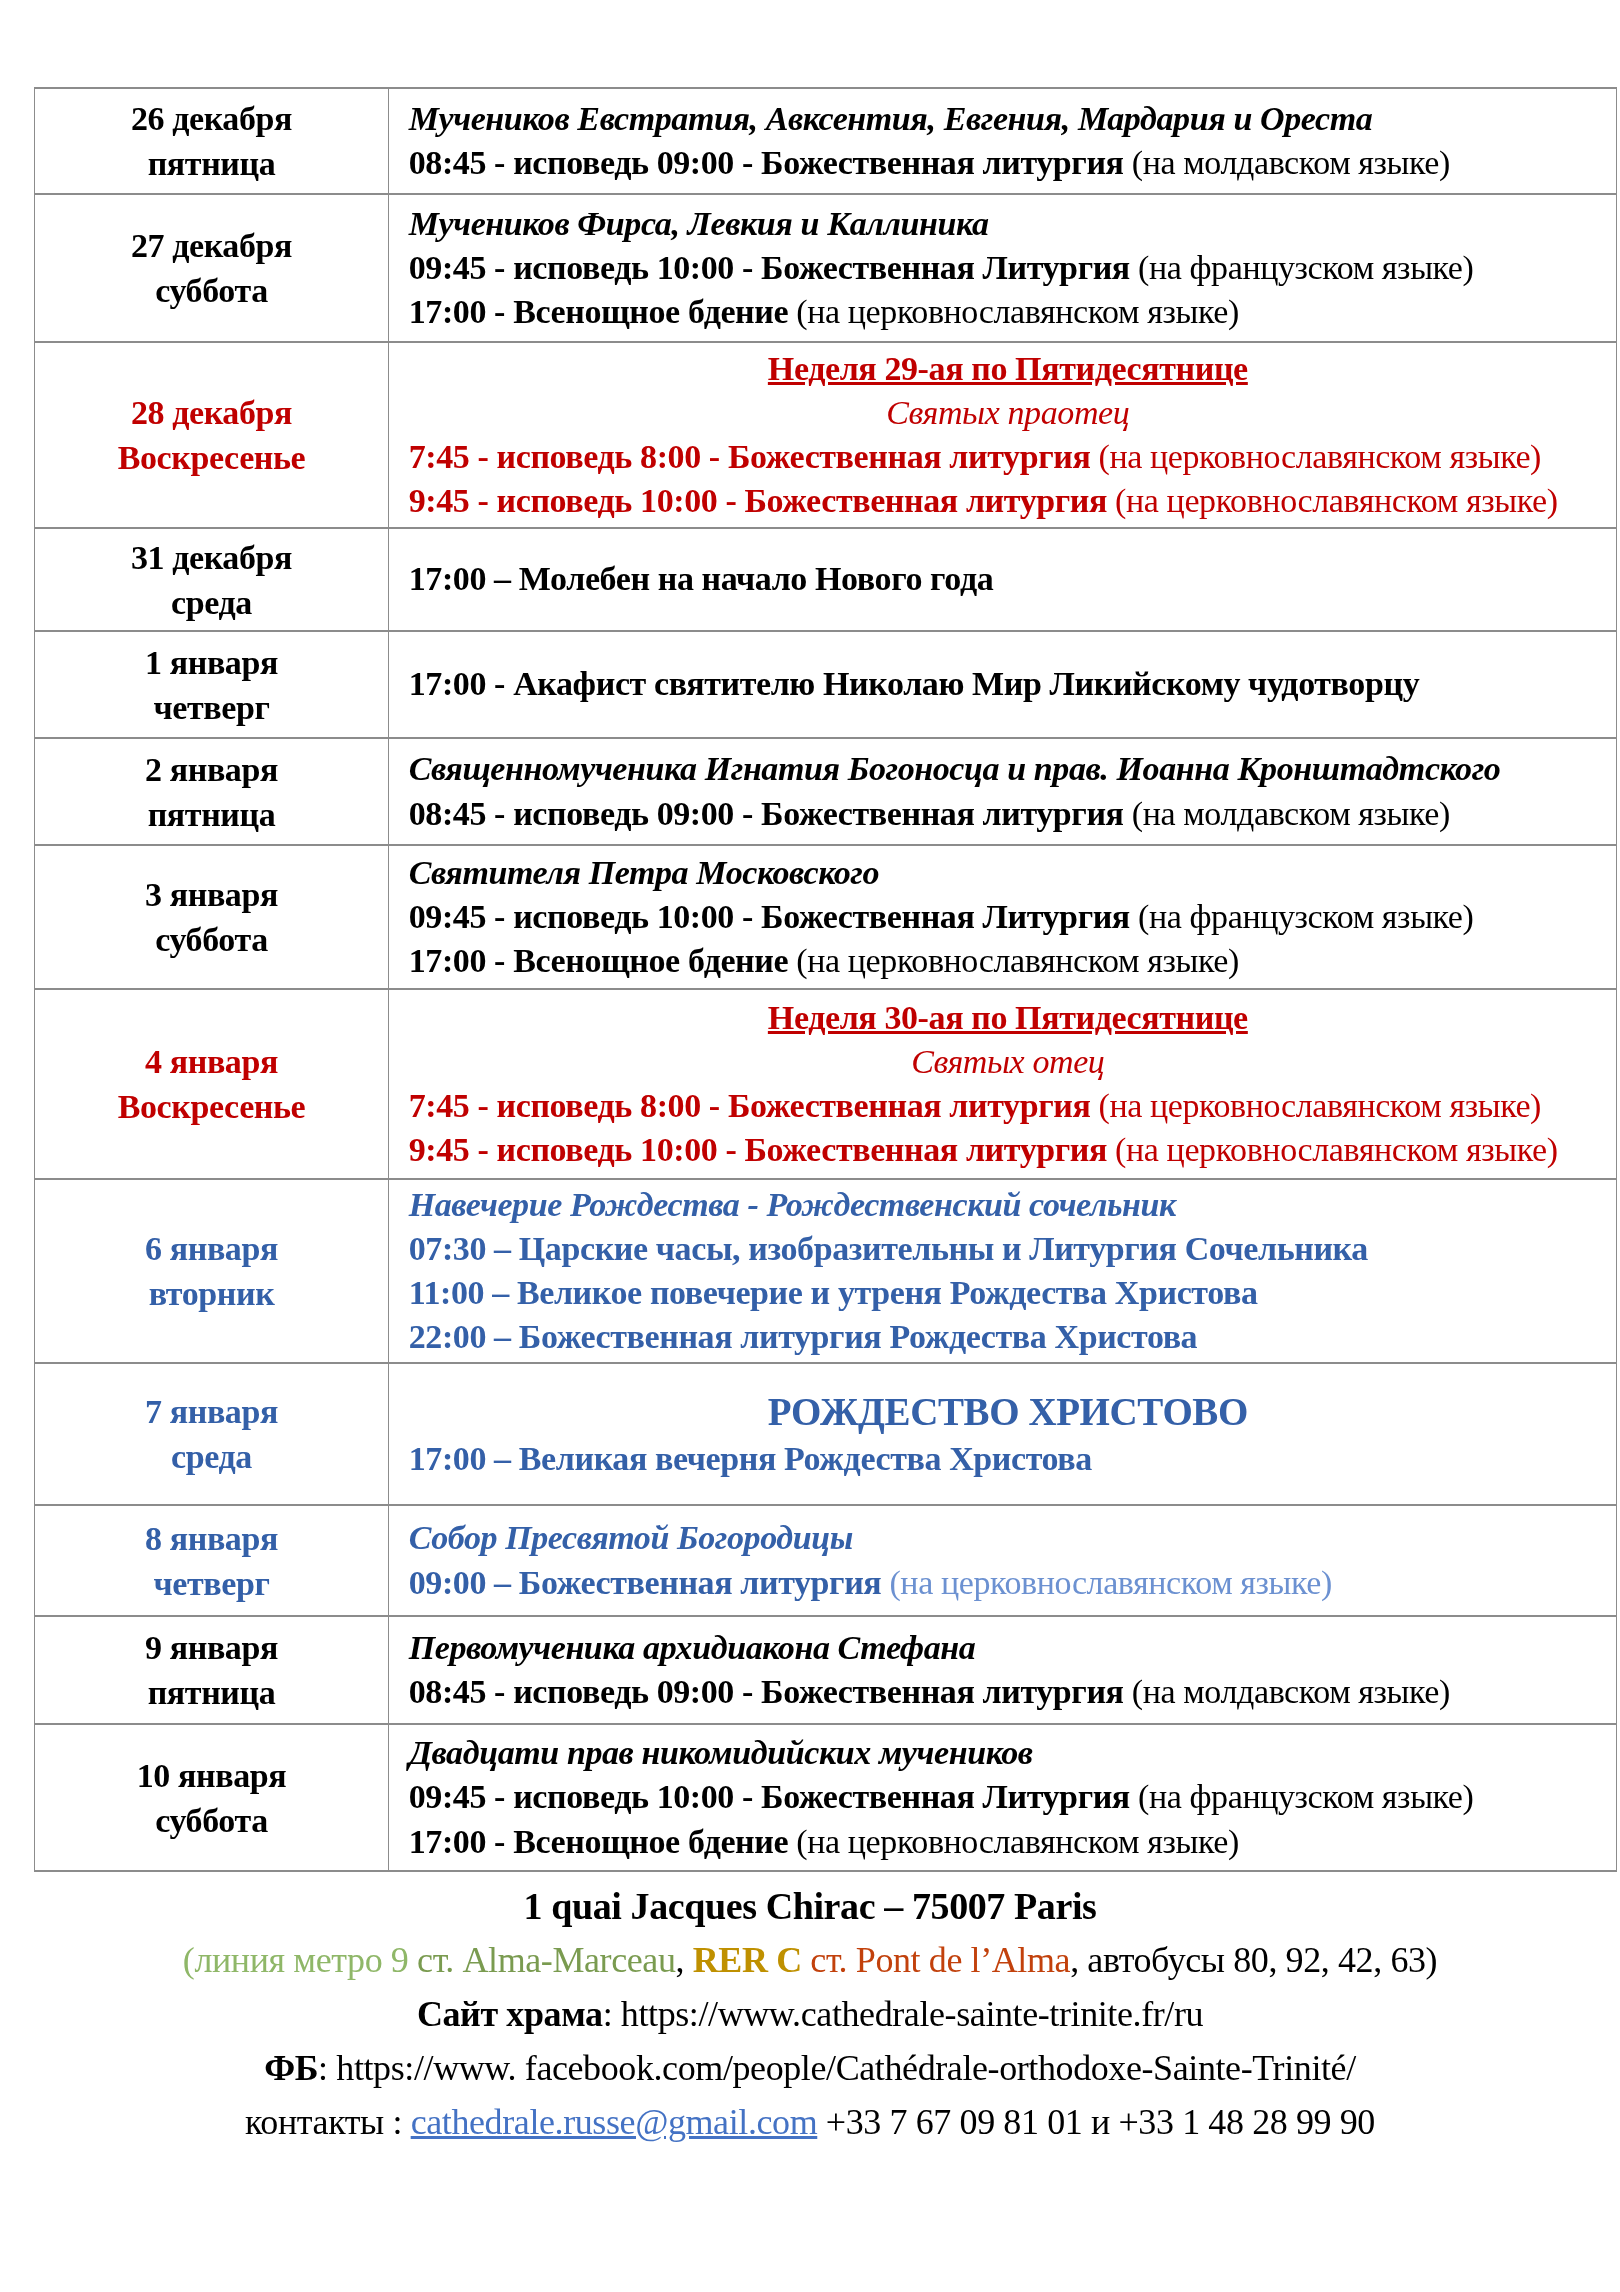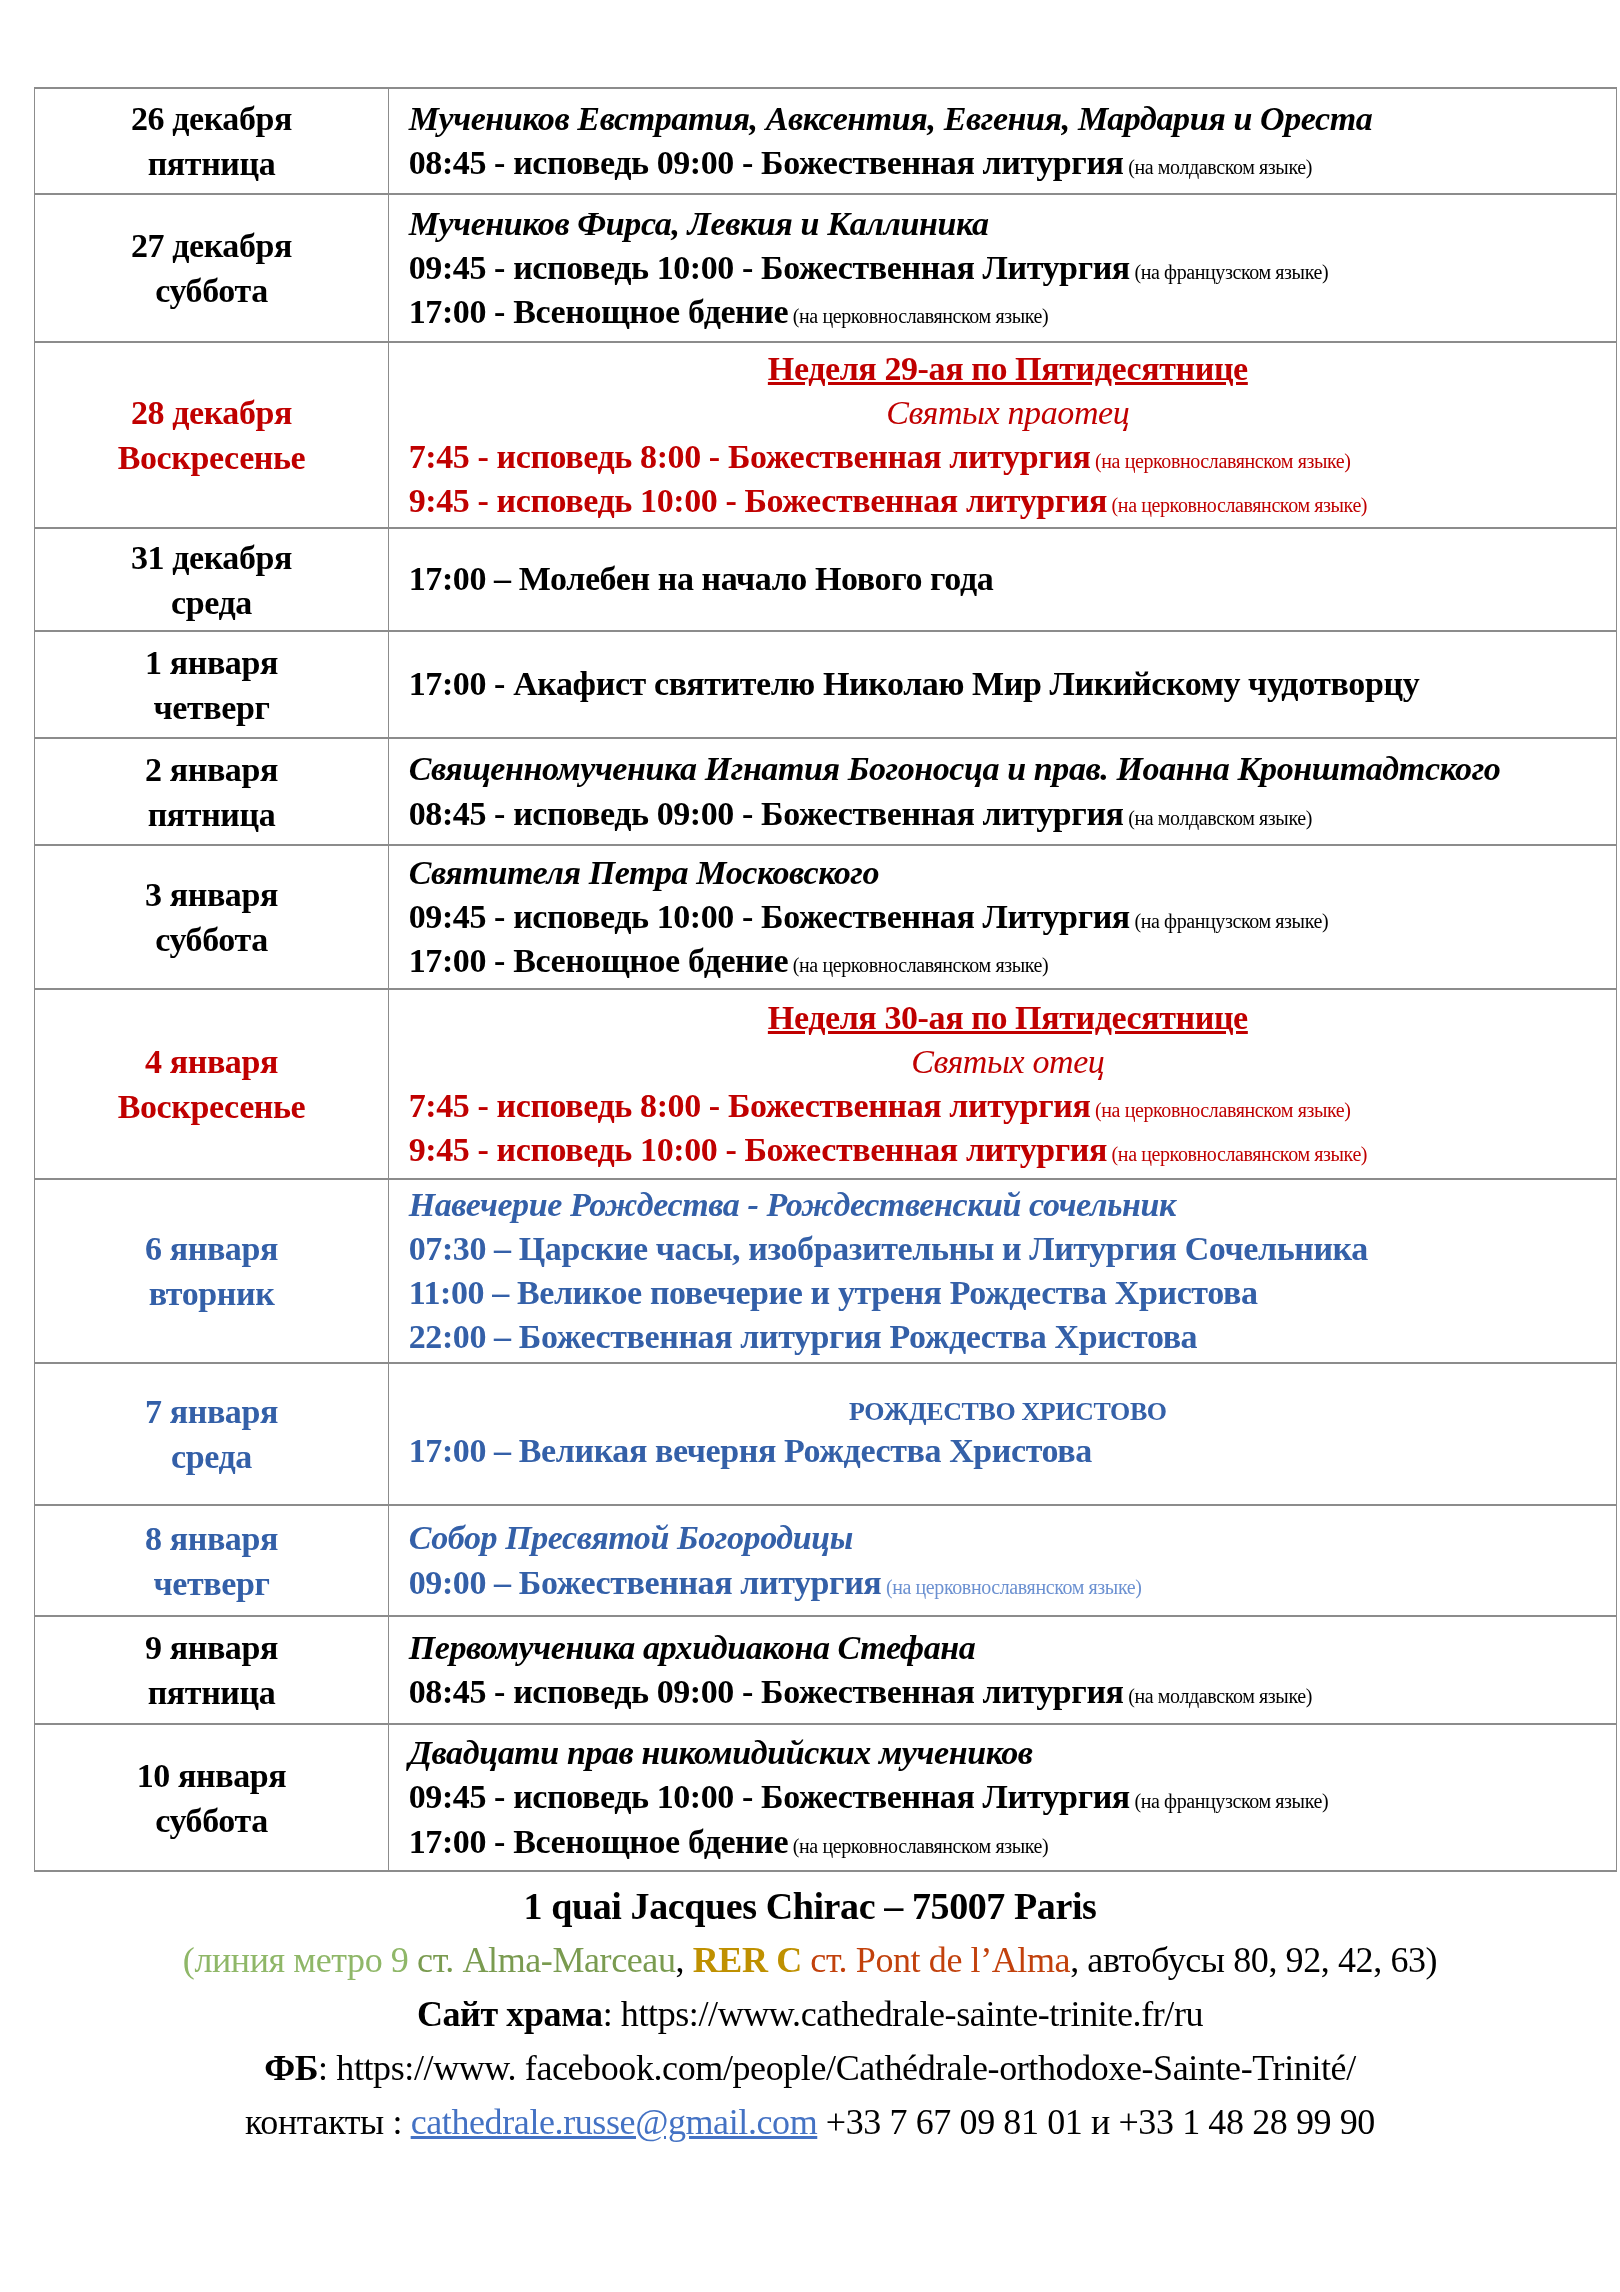--- a/index.html
+++ b/index.html
@@ -37,24 +37,24 @@
     display:flex;flex-direction:column;justify-content:center;
     padding:5.4px 9px 5.4px 19.7px;
     font-size:34px;line-height:1.30;
     letter-spacing:-0.4px;
     box-sizing:border-box;
     overflow:hidden;
   }
   .line{white-space:nowrap;}
   .title{font-weight:bold;font-style:italic;}
   .svc-main{font-weight:bold;}
-  .svc-note{font-size:20px;font-family:Liberation Serif, serif;}
+  .svc-note{font-size:34px;font-family:Liberation Serif, serif;}
   .hdr{text-align:center;font-weight:bold;text-decoration:underline;}
   .sub{text-align:center;font-style:italic;}
-  .hdr2{text-align:center;font-weight:bold;font-size:26px;}
+  .hdr2{text-align:center;font-weight:bold;font-size:39px;}
   .c-red{color:#c00000;}
   .c-blue{color:#3460a8;}
   .note-light{color:#6c91d1;}
   
   .footer{
     position:absolute;left:0;top:1879px;width:1620px;
     text-align:center;font-size:36px;line-height:54px;
     letter-spacing:-0.4px;
   }
   .addr{font-weight:bold;font-size:38px;}

